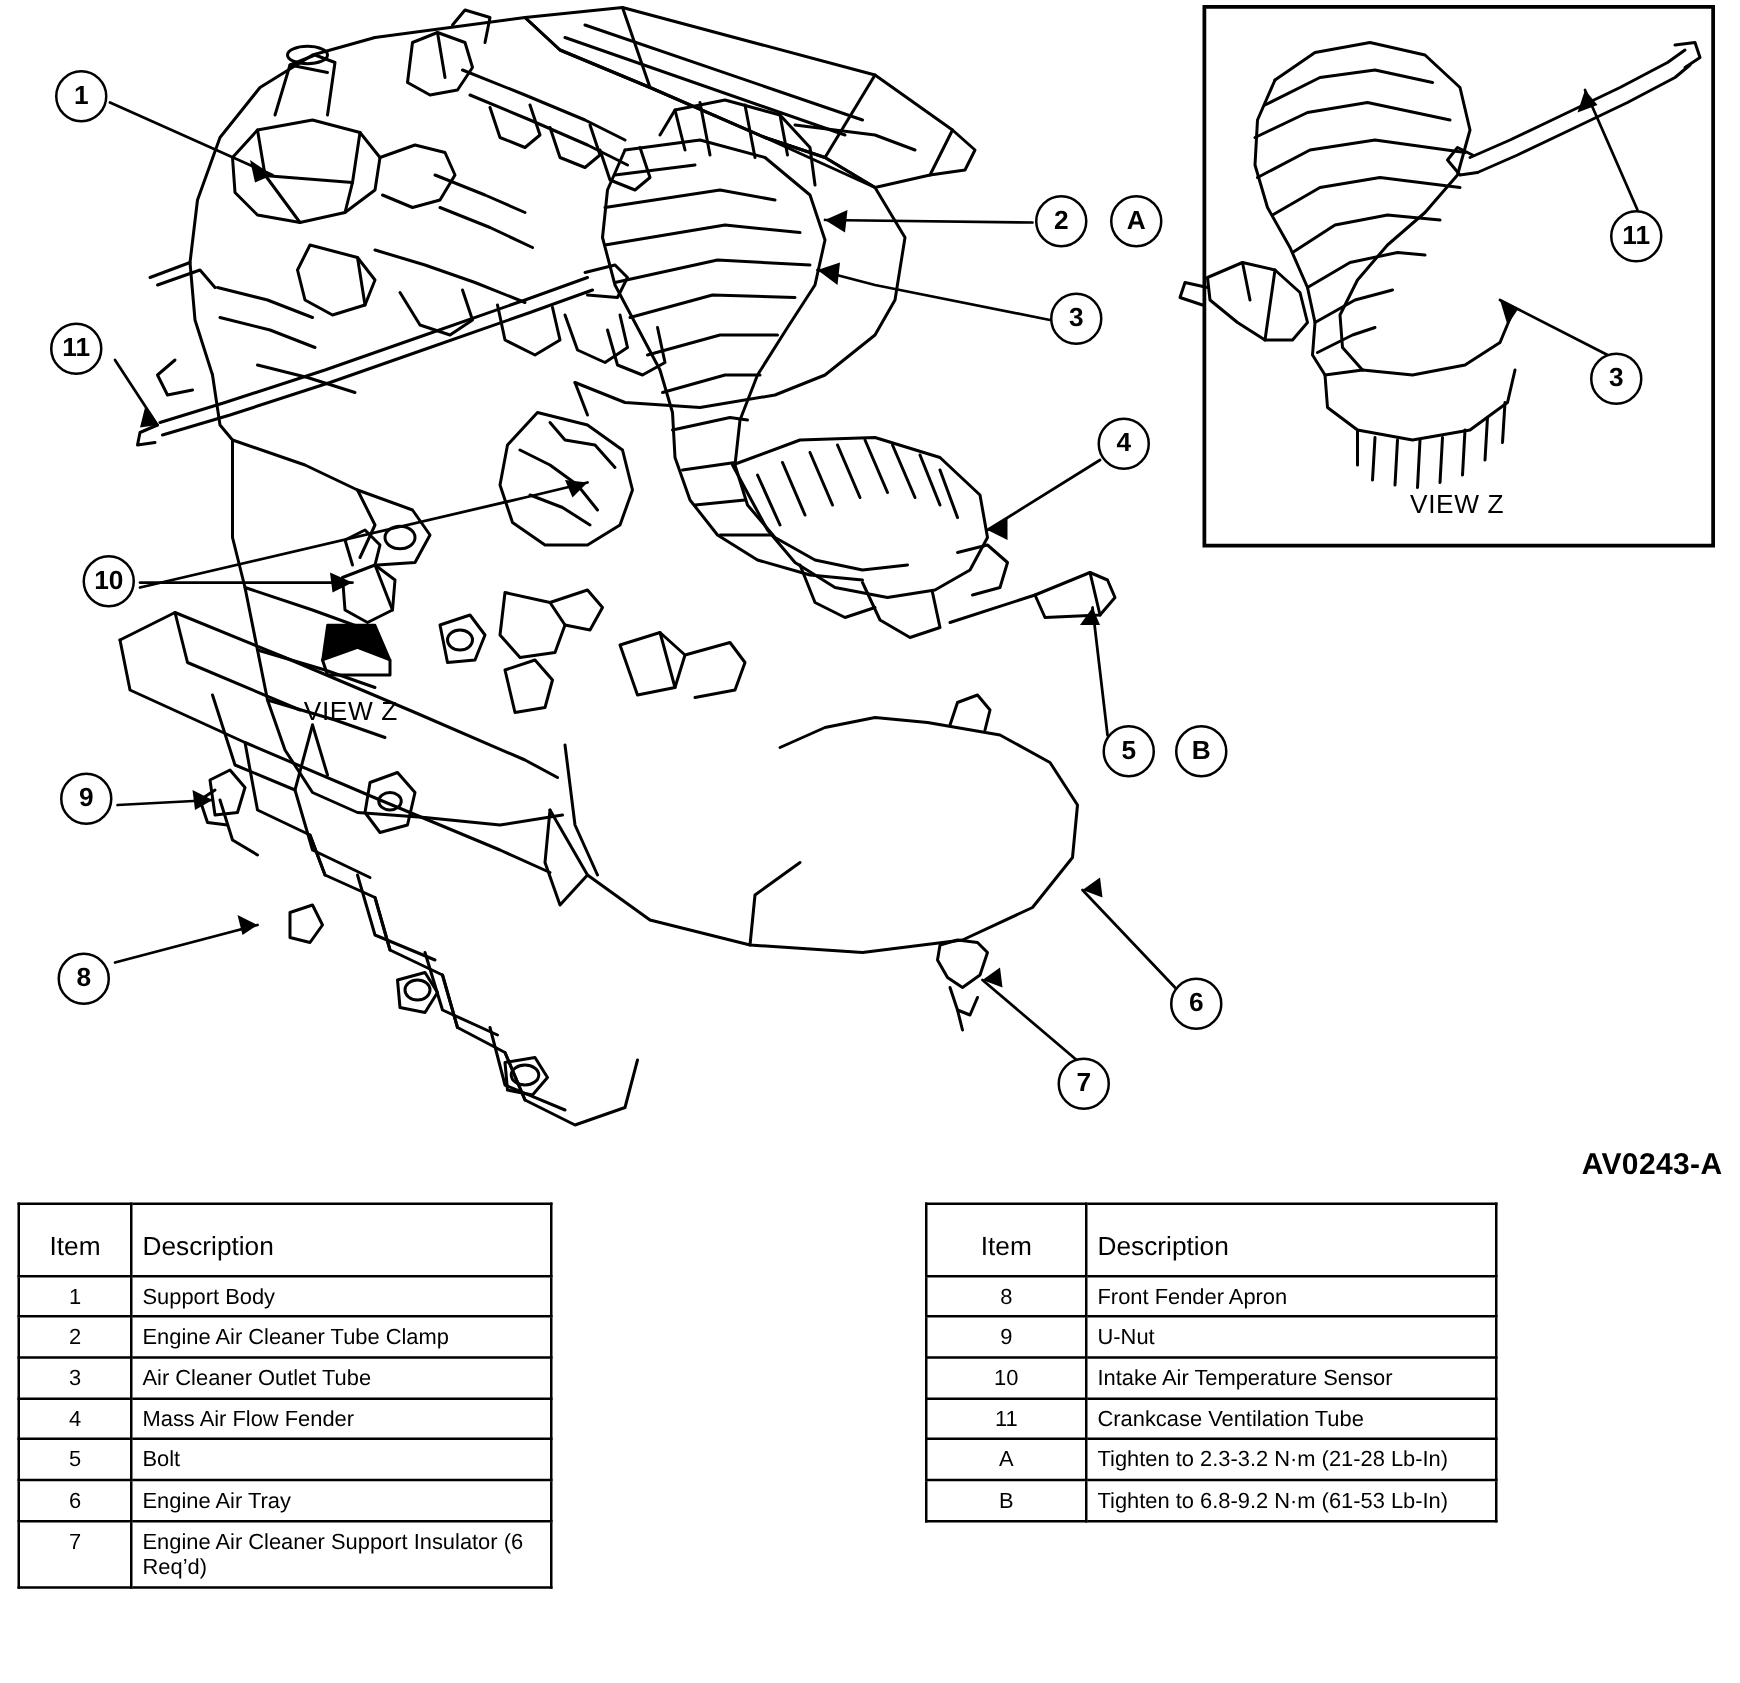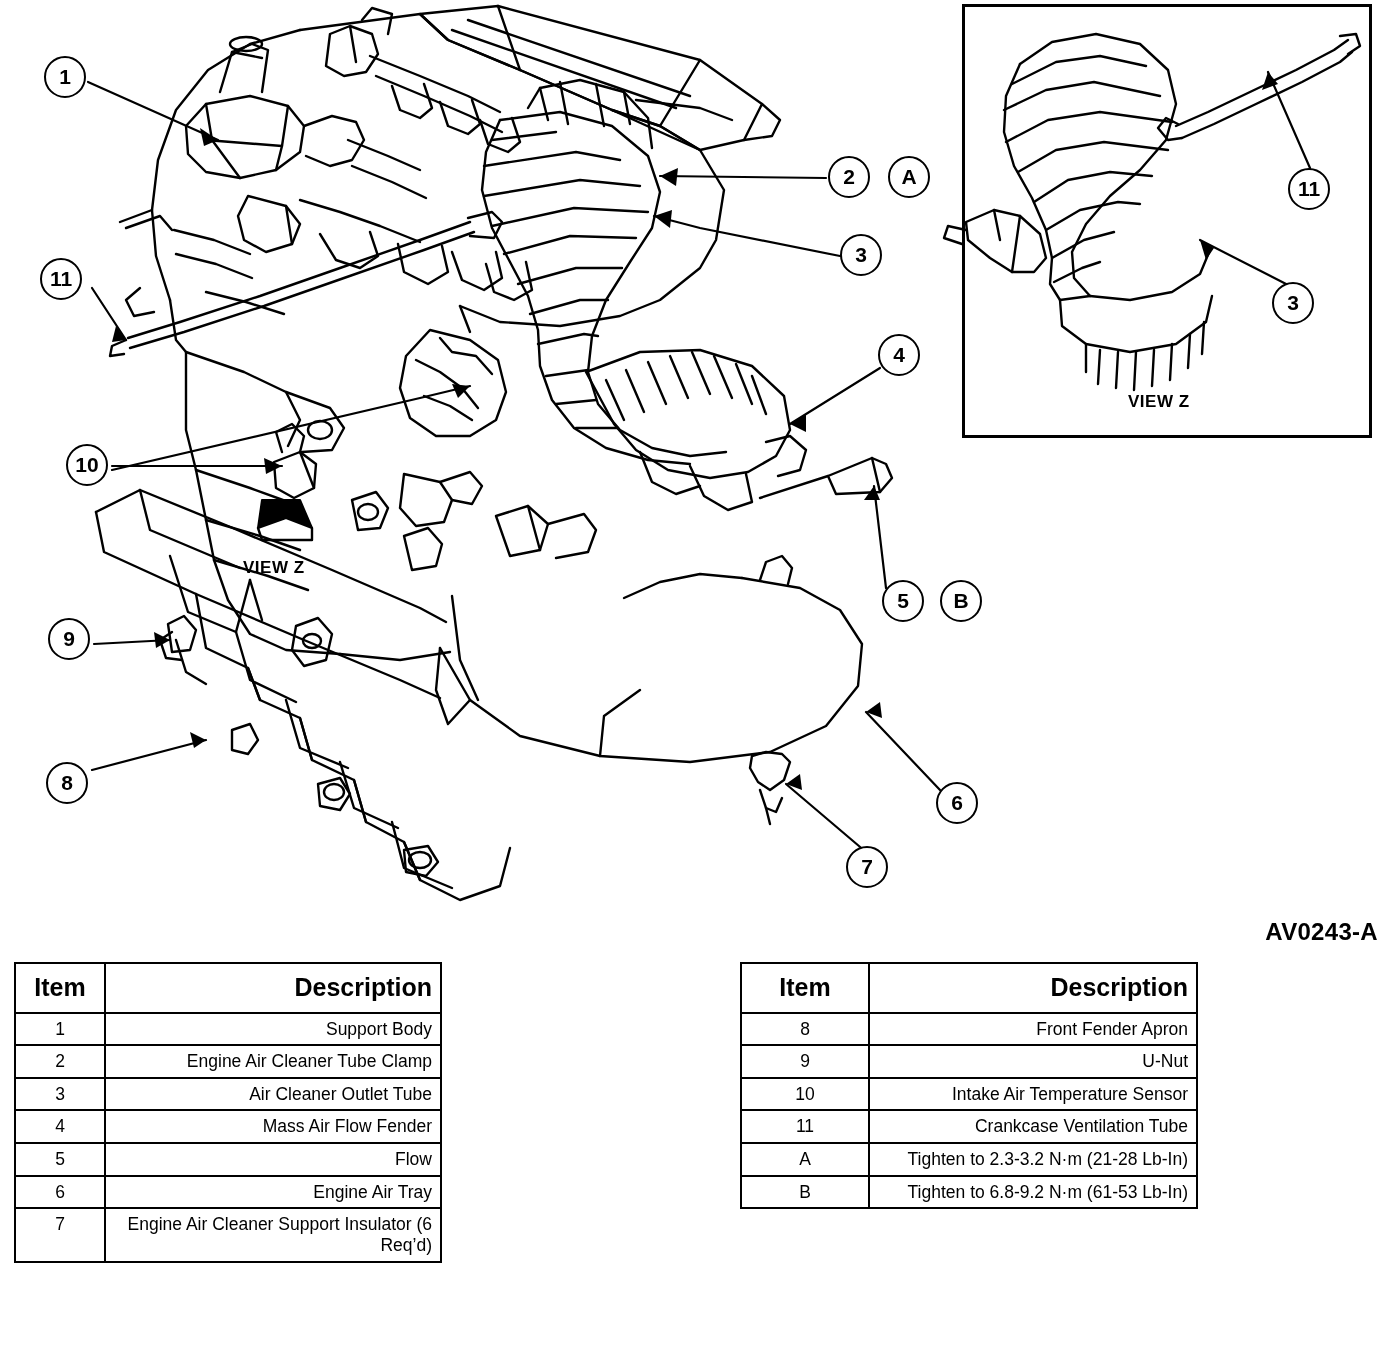--- a/index.html
+++ b/index.html
@@ -47,22 +47,22 @@
     display: flex;
     align-items: center;
     justify-content: center;
     box-sizing: border-box;
     font-family: "Liberation Sans", sans-serif;
   }
 
   
   .viewz-label {
     position: absolute;
-    font-size: 17px;
-    font-weight: bold;
+    font-size: 21px;
+    font-weight: normal;
     letter-spacing: 0.5px;
   }
 
   
   #inset-box {
     position: absolute;
     left: 962px;
     top: 4px;
     width: 410px;
     height: 434px;
@@ -89,32 +89,32 @@
     background: #fff;
   }
   .parts-table th, .parts-table td {
     border: 2px solid #000;
     padding: 5px 8px;
     font-size: 17.5px;
     vertical-align: top;
     line-height: 1.18;
   }
   .parts-table th {
-    font-size: 25px;
-    font-weight: bold;
-    padding-top: 9px;
+    font-size: 21px;
+    font-weight: normal;
+    padding-top: 22px;
     padding-bottom: 9px;
   }
   .parts-table .col-item {
     width: 72px;
     text-align: center;
   }
   .parts-table th.col-item { text-align: center; }
   .parts-table .col-desc {
-    text-align: right;
+    text-align: left;
   }
   #table-left {
     left: 14px;
     top: 962px;
     width: 428px;
   }
   #table-right {
     left: 740px;
     top: 962px;
     width: 458px;
@@ -416,21 +416,21 @@
       <tr>
         <td class="col-item">3</td>
         <td class="col-desc">Air Cleaner Outlet Tube</td>
       </tr>
       <tr>
         <td class="col-item">4</td>
         <td class="col-desc">Mass Air Flow Fender</td>
       </tr>
       <tr>
         <td class="col-item">5</td>
-        <td class="col-desc">Flow</td>
+        <td class="col-desc">Bolt</td>
       </tr>
       <tr>
         <td class="col-item">6</td>
         <td class="col-desc">Engine Air Tray</td>
       </tr>
       <tr>
         <td class="col-item">7</td>
         <td class="col-desc">Engine Air Cleaner Support Insulator (6 Req’d)</td>
       </tr>
     </tbody>

